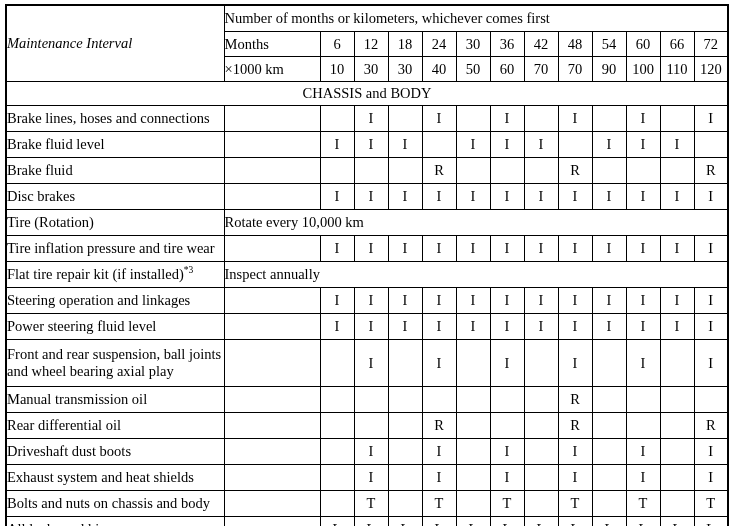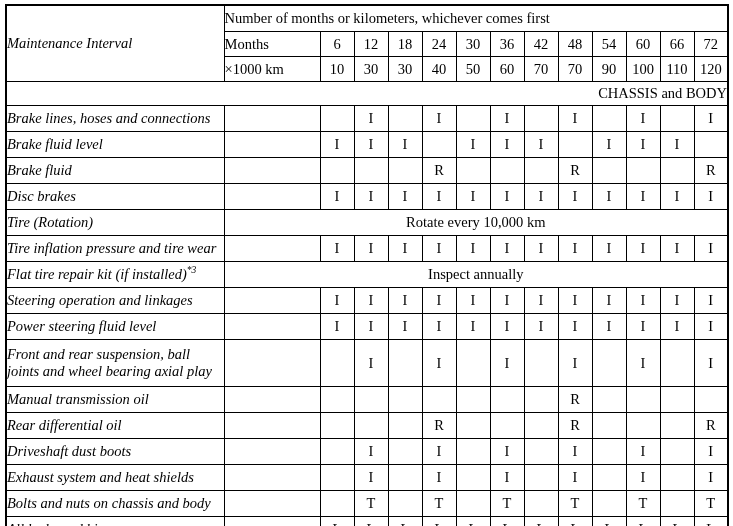--- a/index.html
+++ b/index.html
@@ -68,44 +68,42 @@
     font-weight: bold;
     font-size: 14.5px;
   }
 
   
   .section-row td {
     font-weight: bold;
     font-size: 15.5px;
     height: 23px;
     padding-left: 5px;
-    text-align: right;
+    text-align: center;
   }
 
   
   .item {
     text-align: left;
     padding-left: 4px;
     height: 25px;
     font-size: 15px;
-    font-style: italic;
   }
   .item.two-line {
     height: 44px;
     line-height: 1.18;
     padding-top: 1px;
     padding-bottom: 1px;
   }
   .mark {
     text-align: center;
     vertical-align: middle;
     font-size: 14.5px;
   }
   .note {
-    text-align: center;
     vertical-align: middle;
     font-size: 15px;
   }
   sup {
     font-size: 9.5px;
     vertical-align: super;
     line-height: 0;
   }
 </style>
 </head>

